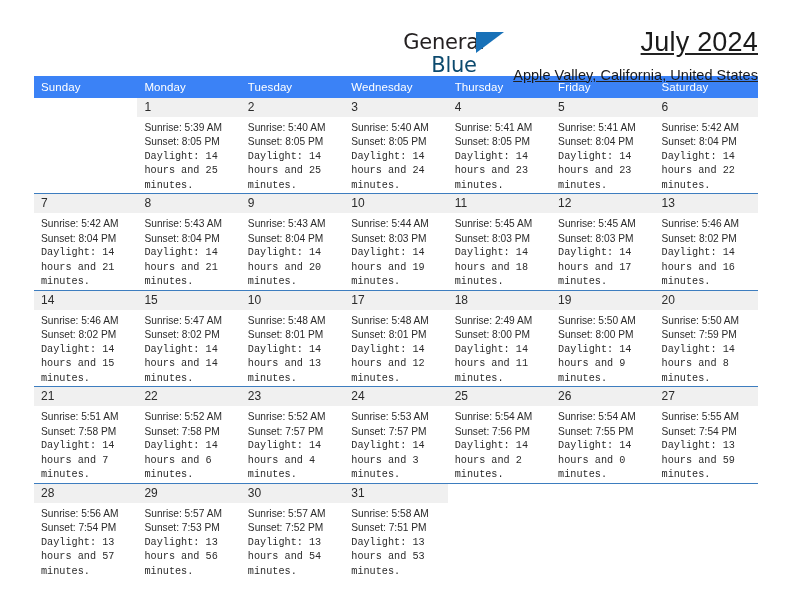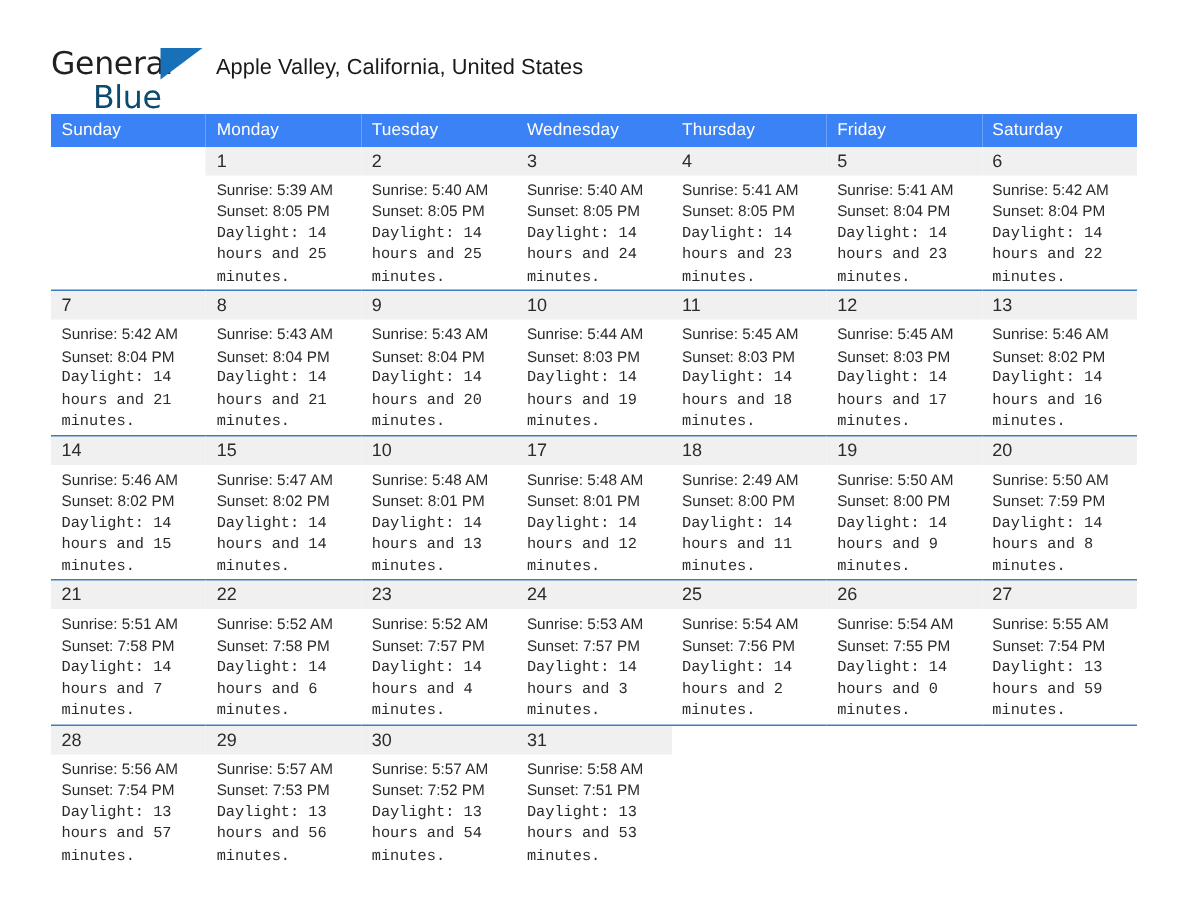--- a/index.html
+++ b/index.html
@@ -19,24 +19,25 @@
     width: 792px;
     height: 612px;
     box-sizing: border-box;
     padding: 0 34px;
   }
 
   
   .header {
     display: flex;
     align-items: flex-start;
-    justify-content: flex-start;
+    justify-content: flex-end;
     padding-top: 28px;
     height: 70px;
     box-sizing: border-box;
+    text-decoration: underline;
   }
   .logo {
     position: relative;
     width: 110px;
     height: 48px;
     flex: 0 0 auto;
   }
   .logo-general {
     position: absolute;
     left: 0;
@@ -150,20 +151,21 @@
 
   <div class="header">
 
     <div class="logo">
       <span class="logo-general">General</span>
       <span class="logo-triangle"></span>
       <span class="logo-blue">Blue</span>
     </div>
 
     <div class="title-block">
+      <h1 class="cal-title">July 2024</h1>
       <div class="cal-subtitle">Apple Valley, California, United States</div>
     </div>
 
   </div>
 
   <table class="calendar">
     <thead>
       <tr id="weekday-row">
           <th>Sunday</th>
           <th>Monday</th>

